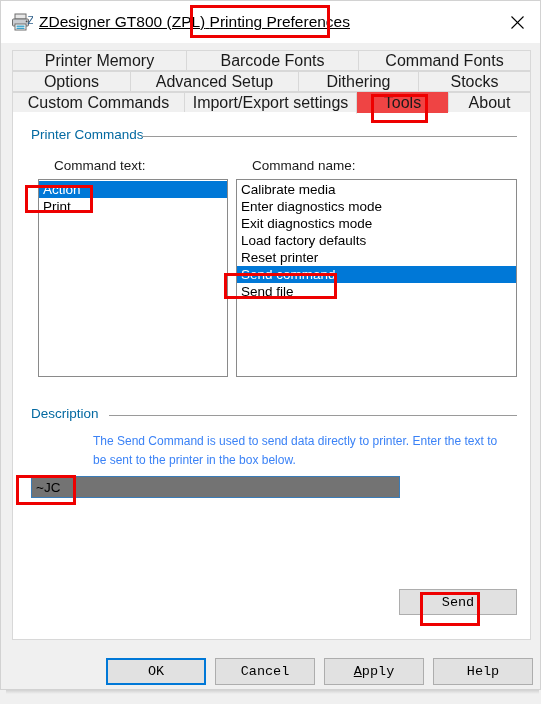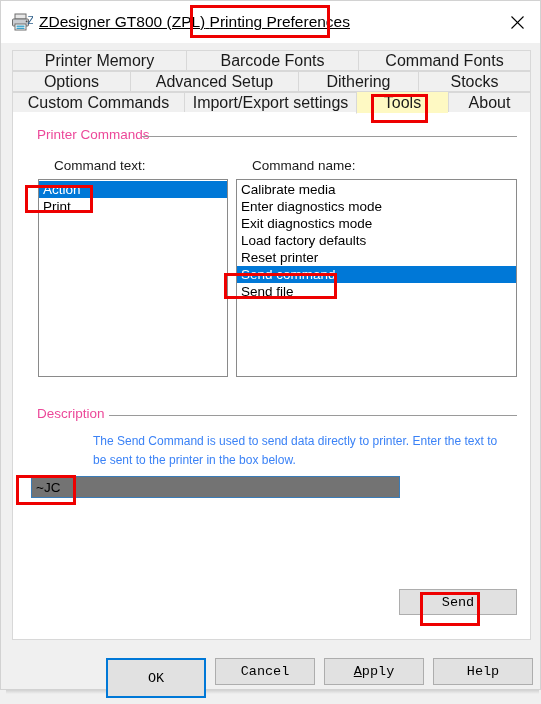--- a/index.html
+++ b/index.html
@@ -100,21 +100,21 @@
     align-items: center;
     justify-content: center;
     font-size: 16px;
     color: #1a1a1a;
     cursor: default;
     white-space: nowrap;
     overflow: hidden;
   }
   .tab:last-child { border-right: 1px solid #d8d8d8; }
   .tab.active {
-    background: #fef9c3;
+    background: #ef4444;
     border-bottom-color: #ffffff;
     z-index: 3;
     height: 23px;
     margin-top: -1px;
   }
 
   
   .tabpage {
     position: absolute;
     left: 11px; top: 111px;
@@ -125,23 +125,23 @@
     border-top: none;
     box-sizing: border-box;
   }
 
   
   .groupbox {
     position: absolute;
   }
   .group-label {
     position: absolute;
-    left: 10px; top: 0;
-    font-size: 13.5px;
-    color: #ec4899;
+    left: 4px; top: 0;
+    font-size: 13.5px;
+    color: #0369a1;
     background: #ffffff;
     padding-right: 6px;
     white-space: nowrap;
   }
   .group-line {
     position: absolute;
     height: 1px;
     background: #9a9a9a;
     top: 9px;
   }
@@ -340,21 +340,21 @@
 
         <input class="textbox" type="text" style="left: 4px; top: 70px; width: 369px; height: 22px;" placeholder="" value="~JC">
 
         <div class="btn" style="left:372px; top:183px; width:118px; height:26px;">
           <span>Send</span>
         </div>
       </div>
 
     </div>
 
-    <div class="btn default" style="left:105px; top:657px; width:100px; height:40px;">
+    <div class="btn default" style="left:105px; top:657px; width:100px; height:27px;">
       <span>OK</span>
     </div>
     <div class="btn" style="left:214px; top:657px; width:100px; height:27px;">
       <span>Cancel</span>
     </div>
     <div class="btn" style="left:323px; top:657px; width:100px; height:27px;">
       <span><span class="accel">A</span><span>pply</span></span>
     </div>
     <div class="btn" style="left:432px; top:657px; width:100px; height:27px;">
       <span>Help</span>

